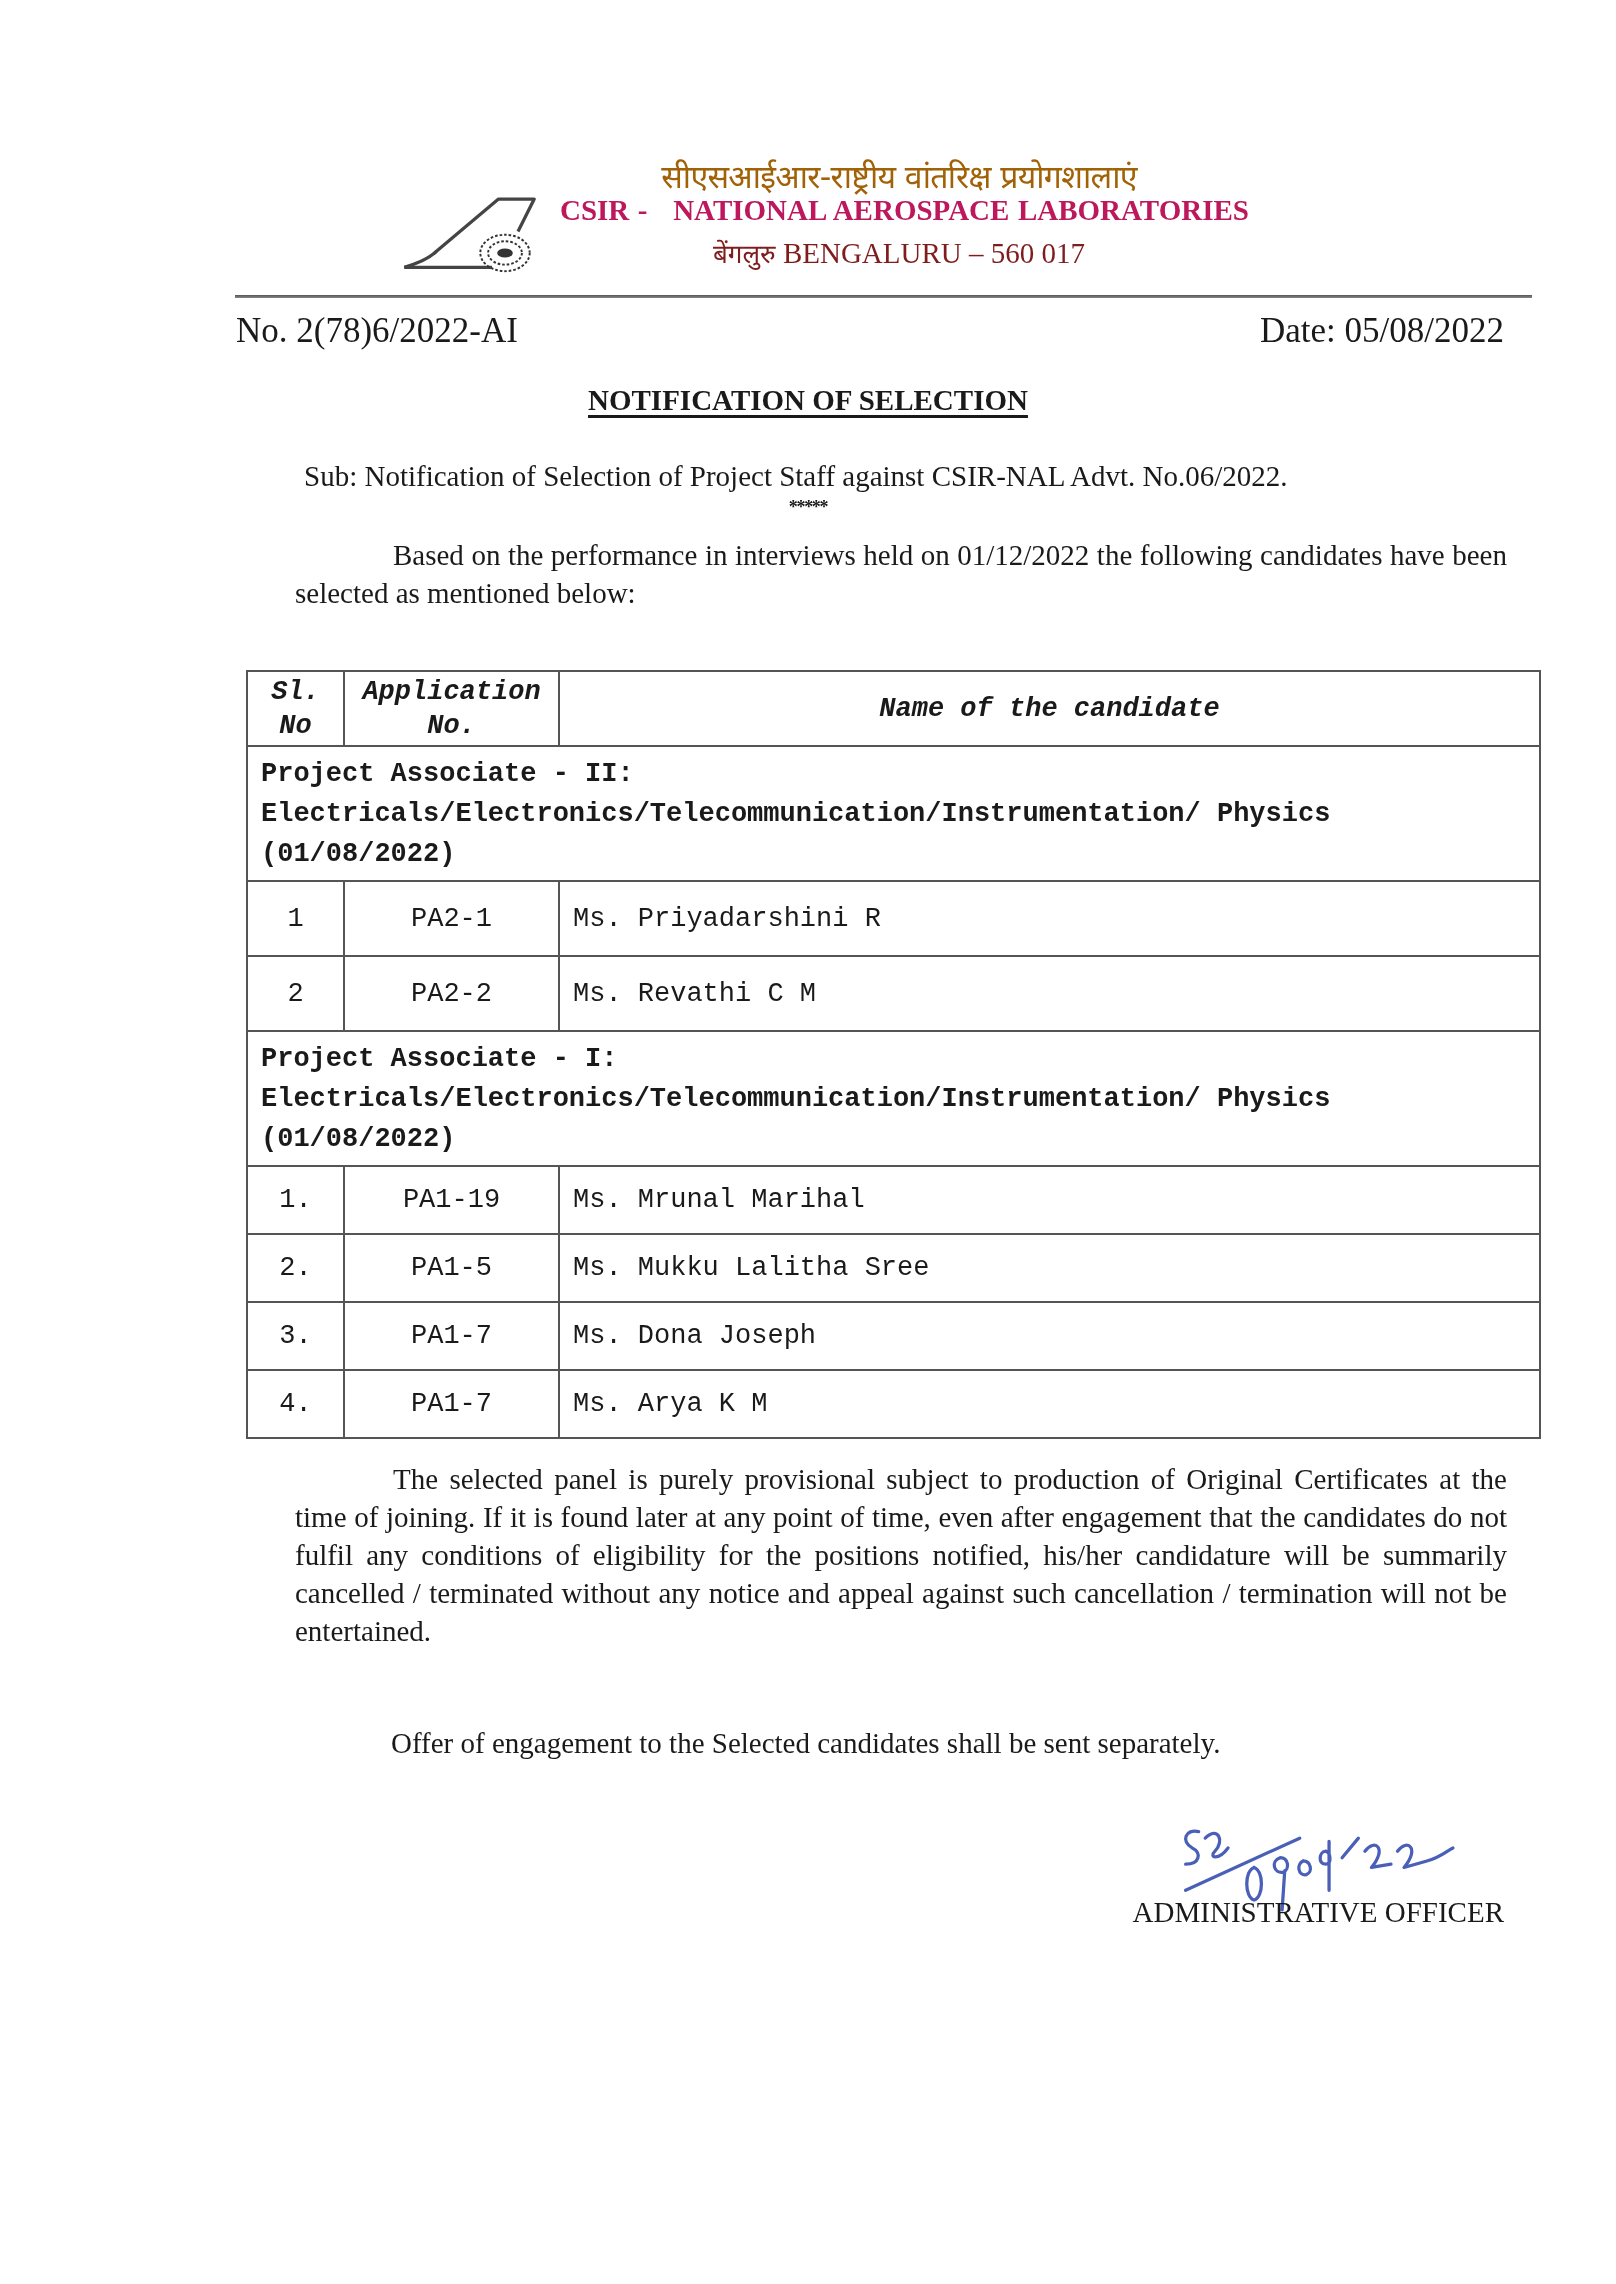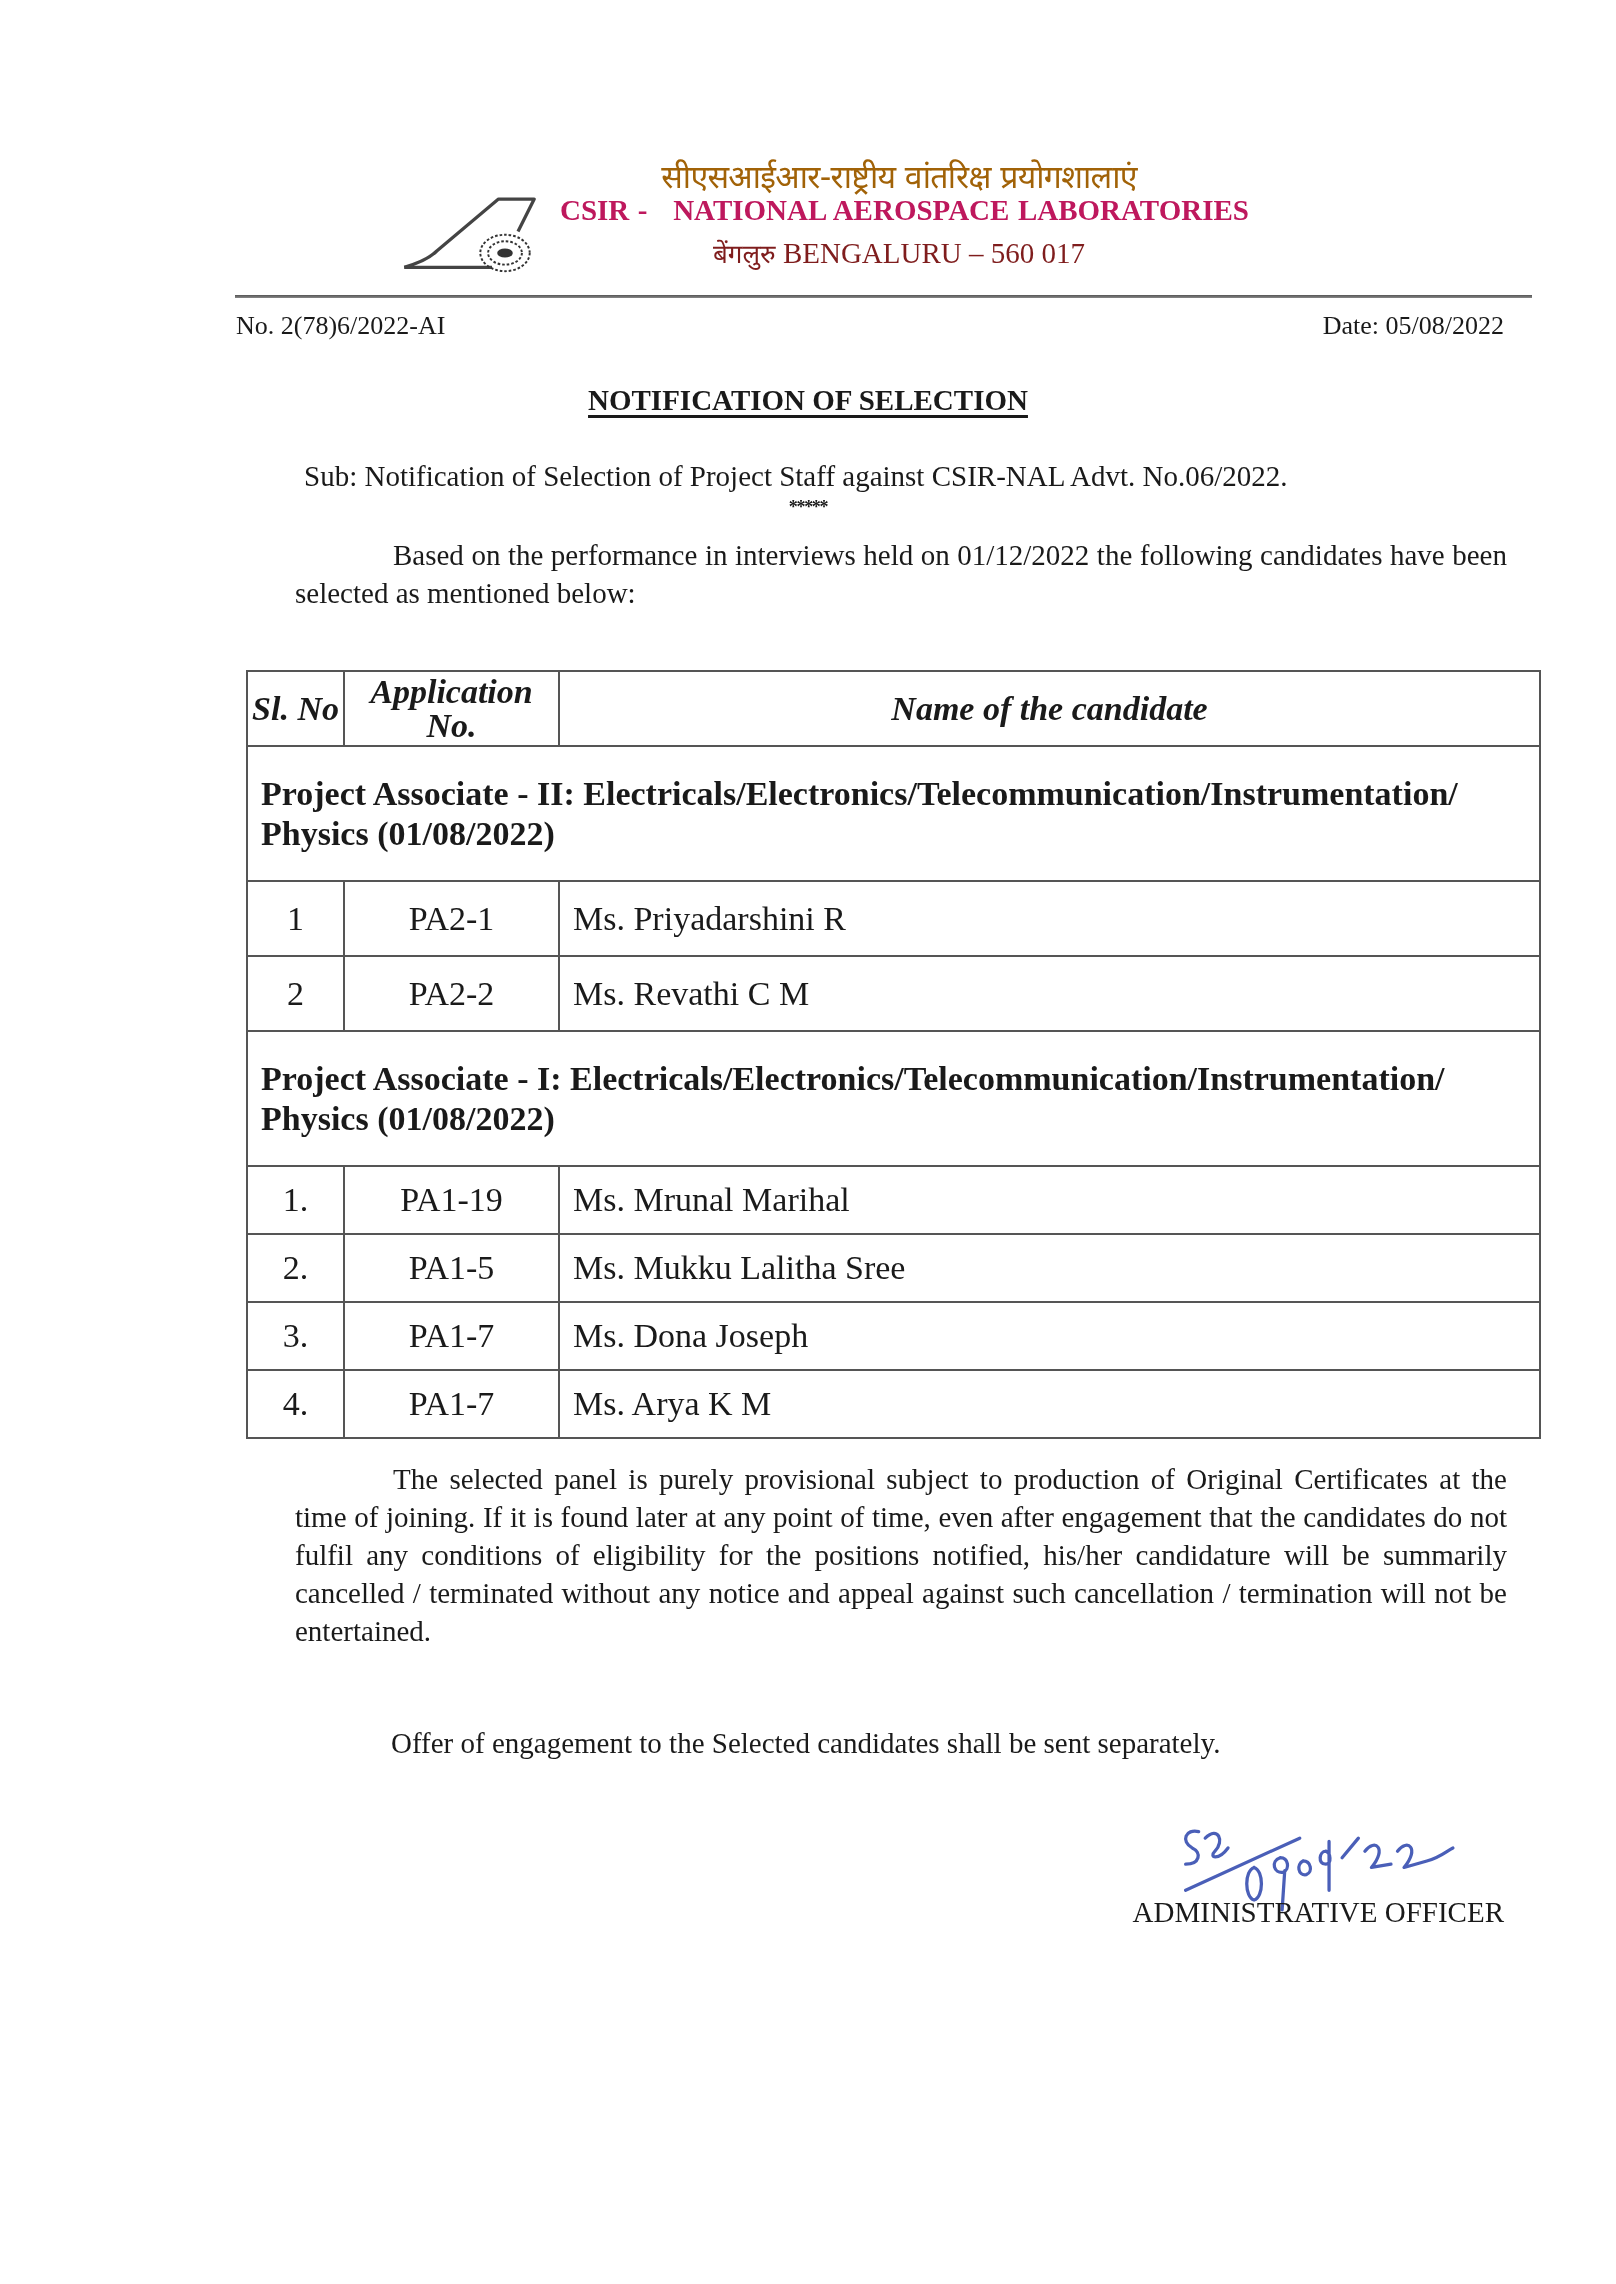--- a/index.html
+++ b/index.html
@@ -11,38 +11,38 @@
   .abs { position: absolute; }
 
   
   #logo { left: 391px; top: 186px; width: 150px; height: 91px; }
   .lh-hindi { left: 573px; top: 154px; width: 652px; text-align: center; font-size: 32px; font-family: "DejaVu Sans", sans-serif; letter-spacing: -0.7px; color: #a16207; }
   .lh-org { left: 560px; top: 194px; width: 678px; text-align: center; font-size: 29px; font-weight: bold; font-family: "Liberation Serif", serif; color: #be185d; word-spacing: 1.3px; }
   .lh-city { left: 573px; top: 235px; width: 652px; text-align: center; font-size: 29px; font-family: "Liberation Serif", serif; color: #7f1d1d; }
   .lh-city .hi { font-family: "DejaVu Sans", sans-serif; font-size: 26px; }
   #rule { left: 235px; top: 295px; width: 1297px; height: 2.6px; background: linear-gradient(#555, #888); }
 
-  .meta { top: 311px; font-size: 26px; font-family: "Liberation Serif", serif; }
+  .meta { top: 311px; font-size: 35px; font-family: "Liberation Serif", serif; }
   #ref-no { left: 236px; }
   #doc-date { right: 112px; }
 
   #title { left: 0; width: 1616px; top: 384px; text-align: center; font-size: 29px; font-weight: bold; font-family: "Liberation Serif", serif; }
   #title span { text-decoration: underline; text-decoration-thickness: 2.6px; text-underline-offset: 5.2px; }
 
   #subject { left: 296px; top: 460px; font-size: 29px; font-family: "Liberation Serif", serif; margin-left: 8px; }
   #stars { left: 0; width: 1616px; top: 497px; text-align: center; font-size: 18px; font-family: "Liberation Serif", serif; letter-spacing: -1.3px; font-weight: bold; }
 
   .para { font-size: 29px; font-family: "Liberation Serif", serif; line-height: 38px; text-align: justify; }
   #intro { left: 295px; top: 536px; width: 1212px; text-indent: 98px; }
 
   
   #sel-table {
     left: 246px; top: 670px; width: 1295px;
     border-collapse: collapse;
-    font-family: Liberation Serif, serif; font-size: 34px;
+    font-family: Liberation Mono, monospace; font-size: 27px;
   }
   #sel-table td, #sel-table th { border: 2px solid #555; padding: 0; }
   #sel-table th { font-style: italic; font-weight: bold; line-height: 34px; height: 73px; text-align: center; }
   .c1 { width: 95px; text-align: center; }
   .c2 { width: 213px; text-align: center; }
   .c3 { text-align: left; padding-left: 13px !important; }
   .group-row td { font-weight: bold; height: 133px; padding: 0 13px !important; line-height: 40px; text-align: left; }
   .cand-row td { height: 73px; }
   .cand-row2 td { height: 66px; }
 

